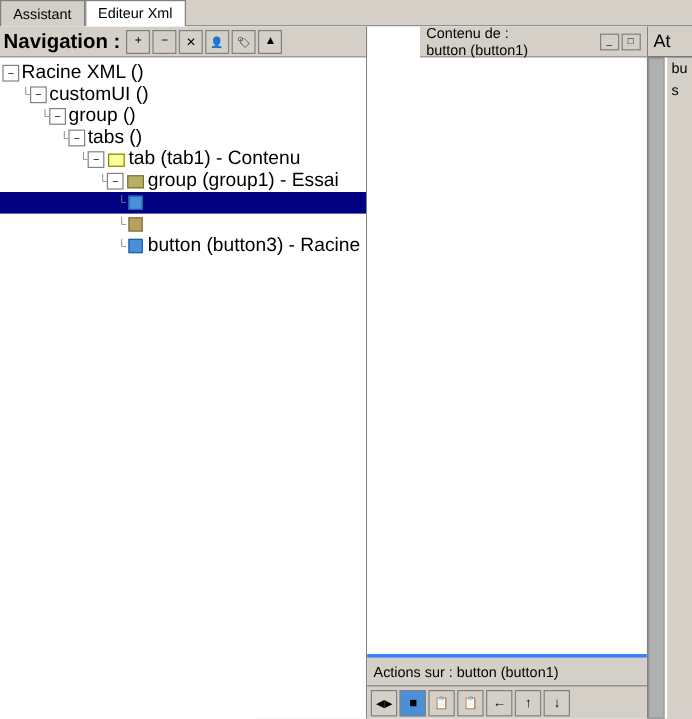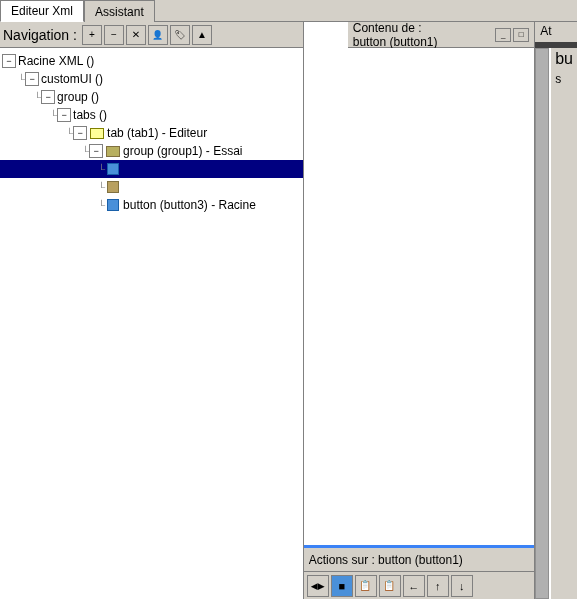--- a/index.html
+++ b/index.html
@@ -47,22 +47,22 @@
     .nav-toolbar {
       display: flex;
       align-items: center;
       background: #d4d0c8;
       border-bottom: 1px solid #808080;
       padding: 2px 3px;
       height: 26px;
       gap: 2px;
     }
     .nav-label {
-      font-size: 14px;
-      font-weight: normal;
+      font-size: 17px;
+      font-weight: bold;
       margin-right: 3px;
     }
     .toolbar-btn {
       width: 20px;
       height: 20px;
       background: #d4d0c8;
       border: 1px solid #808080;
       cursor: pointer;
       display: flex;
       align-items: center;
@@ -129,21 +129,21 @@
       height: 12px;
       background: #4a90d9;
       border: 1px solid #1a60a9;
     }
     .icon-tan-sq {
       width: 12px;
       height: 12px;
       background: #b8a060;
       border: 1px solid #807040;
     }
-    .tree-text { font-size: 12px; }
+    .tree-text { font-size: 16px; }
 
     
     .center-panel {
       width: 240px;
       border-right: 1px solid #808080;
       display: flex;
       flex-direction: column;
       background: #ffffff;
     }
     .panel-header {
@@ -211,26 +211,26 @@
 
     
     .right-panel {
       flex: 1;
       display: flex;
       flex-direction: column;
       background: #d4d0c8;
     }
     .right-header {
       background: #d4d0c8;
-      border-bottom: 6px solid #404040;
+      border-bottom: 1px solid #404040;
       padding: 2px 5px;
-      font-size: 12px;
+      font-size: 15px;
       height: 26px;
       display: flex;
-      align-items: flex-start;
+      align-items: center;
     }
     .right-content {
       flex: 1;
       background: #d4d0c8;
       border-left: 2px solid #ffffff;
       display: flex;
       flex-direction: column;
     }
     .right-stripe {
       width: 14px;
@@ -241,25 +241,25 @@
 
     .dashed-line {
       color: #808080;
       font-size: 10px;
     }
   </style>
 </head>
 <body>
 
 <div class="tab-bar">
+  <div class="tab">
+    <span>Assistant</span>
+  </div>
   <div class="tab active">
     <span>Editeur Xml</span>
-  </div>
-  <div class="tab">
-    <span>Assistant</span>
   </div>
 </div>
 
 <div class="main-layout">
 
   <div class="nav-panel">
     <div class="nav-toolbar">
       <span class="nav-label">Navigation :</span>
       <button class="toolbar-btn">+</button>
       <button class="toolbar-btn">−</button>
@@ -303,21 +303,21 @@
       <div class="tree-item">
         <span class="tree-indent"></span>
         <span class="tree-indent"></span>
         <span class="tree-indent"></span>
         <span class="tree-indent"></span>
         <span class="dashed-line">└</span>
         <span class="expand-btn">−</span>
         <span class="tree-icon">
           <div class="icon-folder-open"></div>
         </span>
-        <span class="tree-text">tab (tab1) - Editeur</span>
+        <span class="tree-text">tab (tab1) - Contenu</span>
       </div>
 
       <div class="tree-item">
         <span class="tree-indent"></span>
         <span class="tree-indent"></span>
         <span class="tree-indent"></span>
         <span class="tree-indent"></span>
         <span class="tree-indent"></span>
         <span class="dashed-line">└</span>
         <span class="expand-btn">−</span>
@@ -396,19 +396,19 @@
     </div>
   </div>
 
   <div class="right-panel">
     <div class="right-header">
       <span>At</span>
     </div>
     <div style="display:flex;flex-direction:row;flex:1;">
       <div class="right-stripe"></div>
       <div class="right-content">
-        <div style="padding:2px 4px;font-size:16px;">bu</div>
+        <div style="padding:2px 4px;font-size:12px;">bu</div>
         <div style="padding:2px 4px;font-size:12px;">s</div>
       </div>
     </div>
   </div>
 
 </div>
 
 </body></html>

